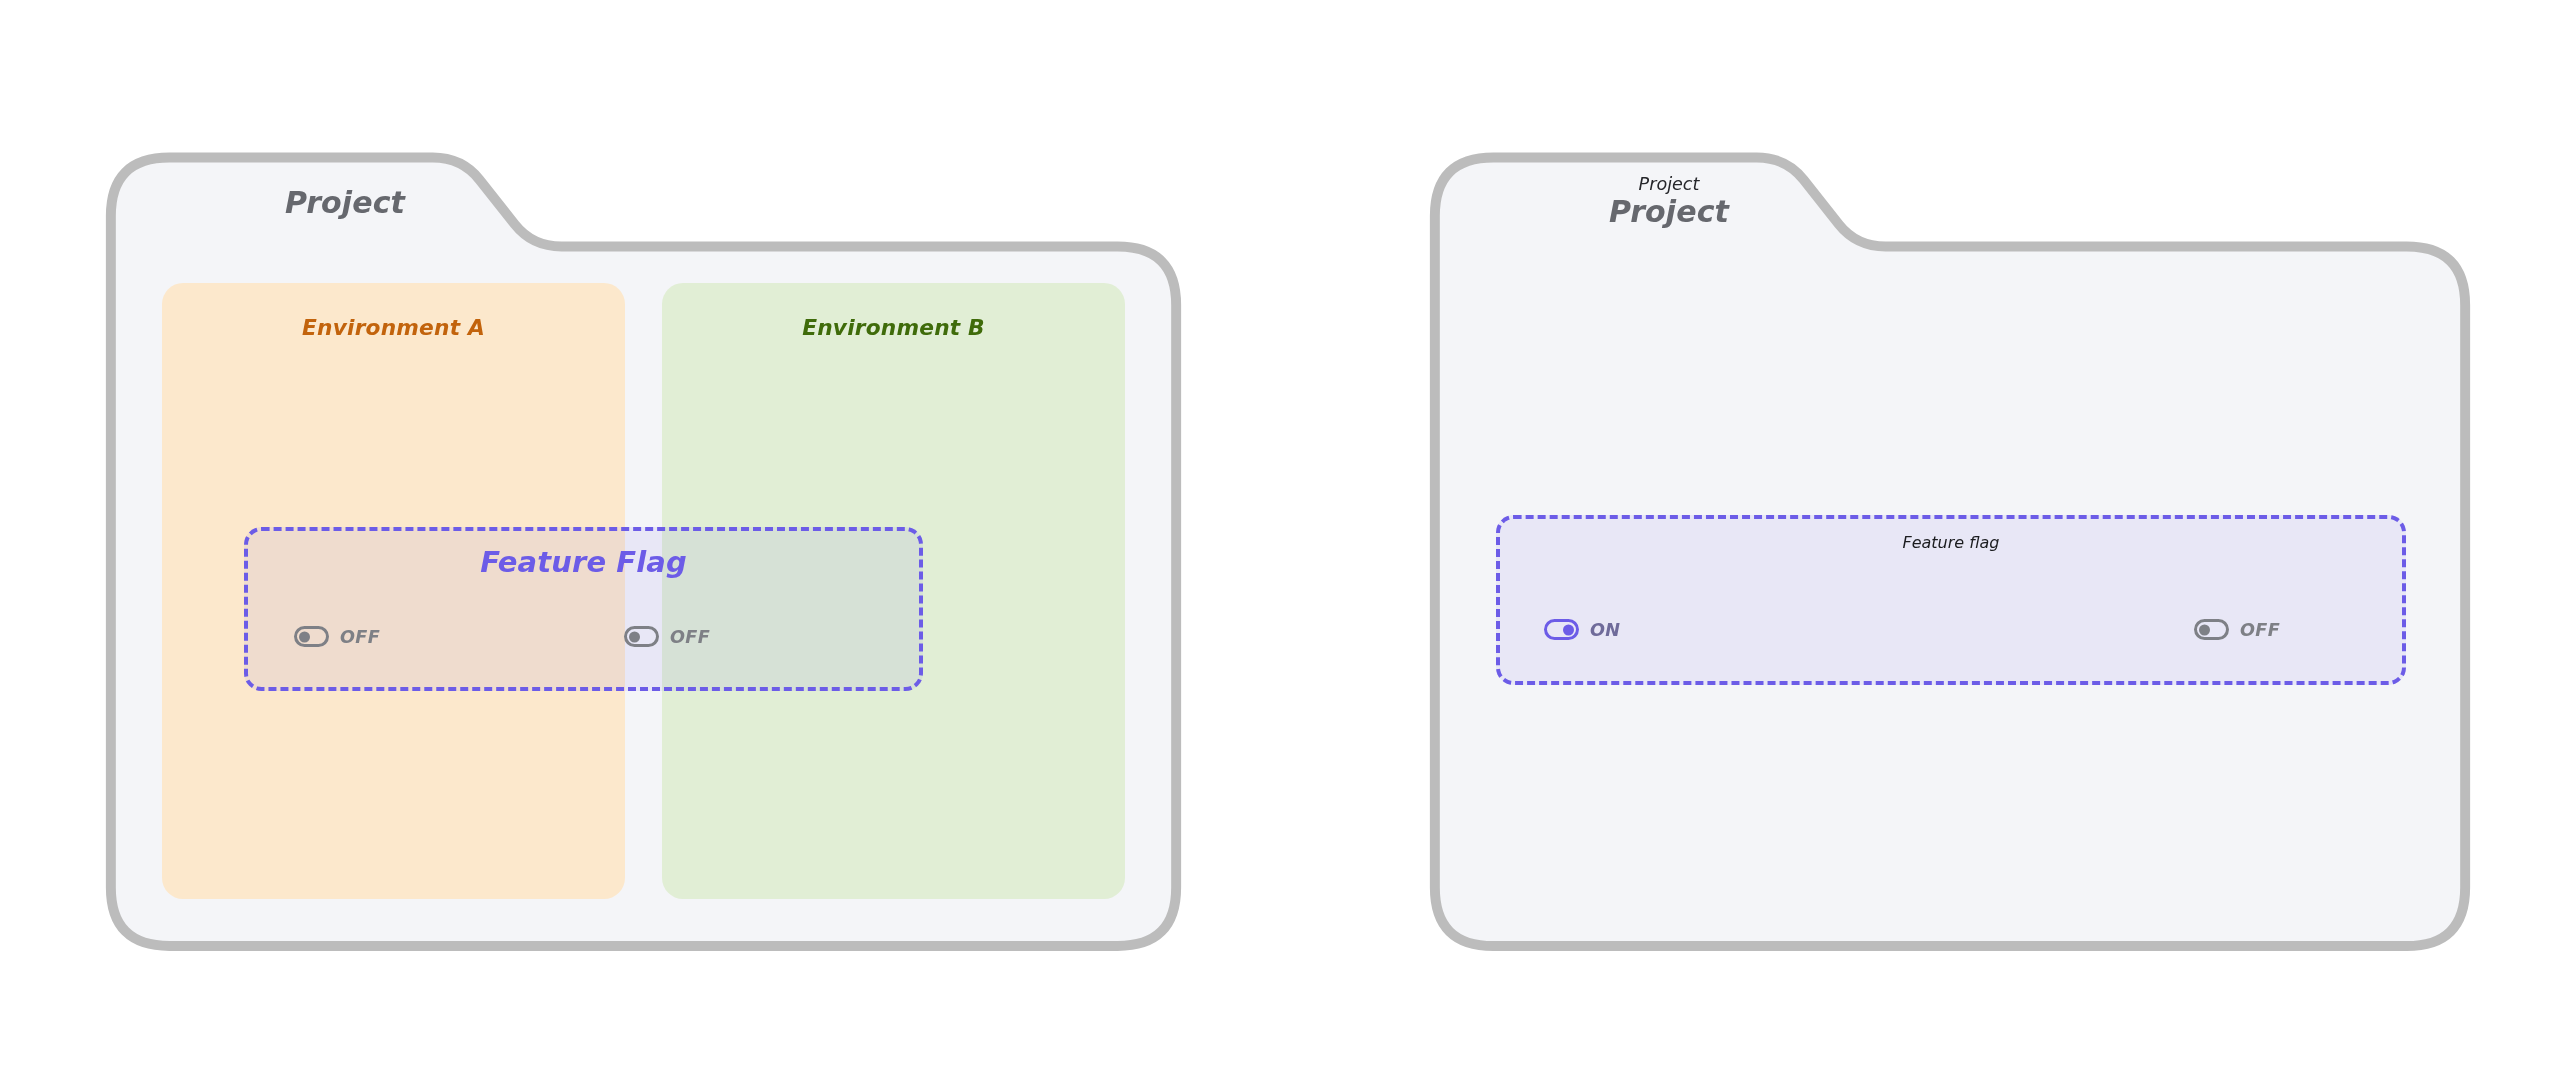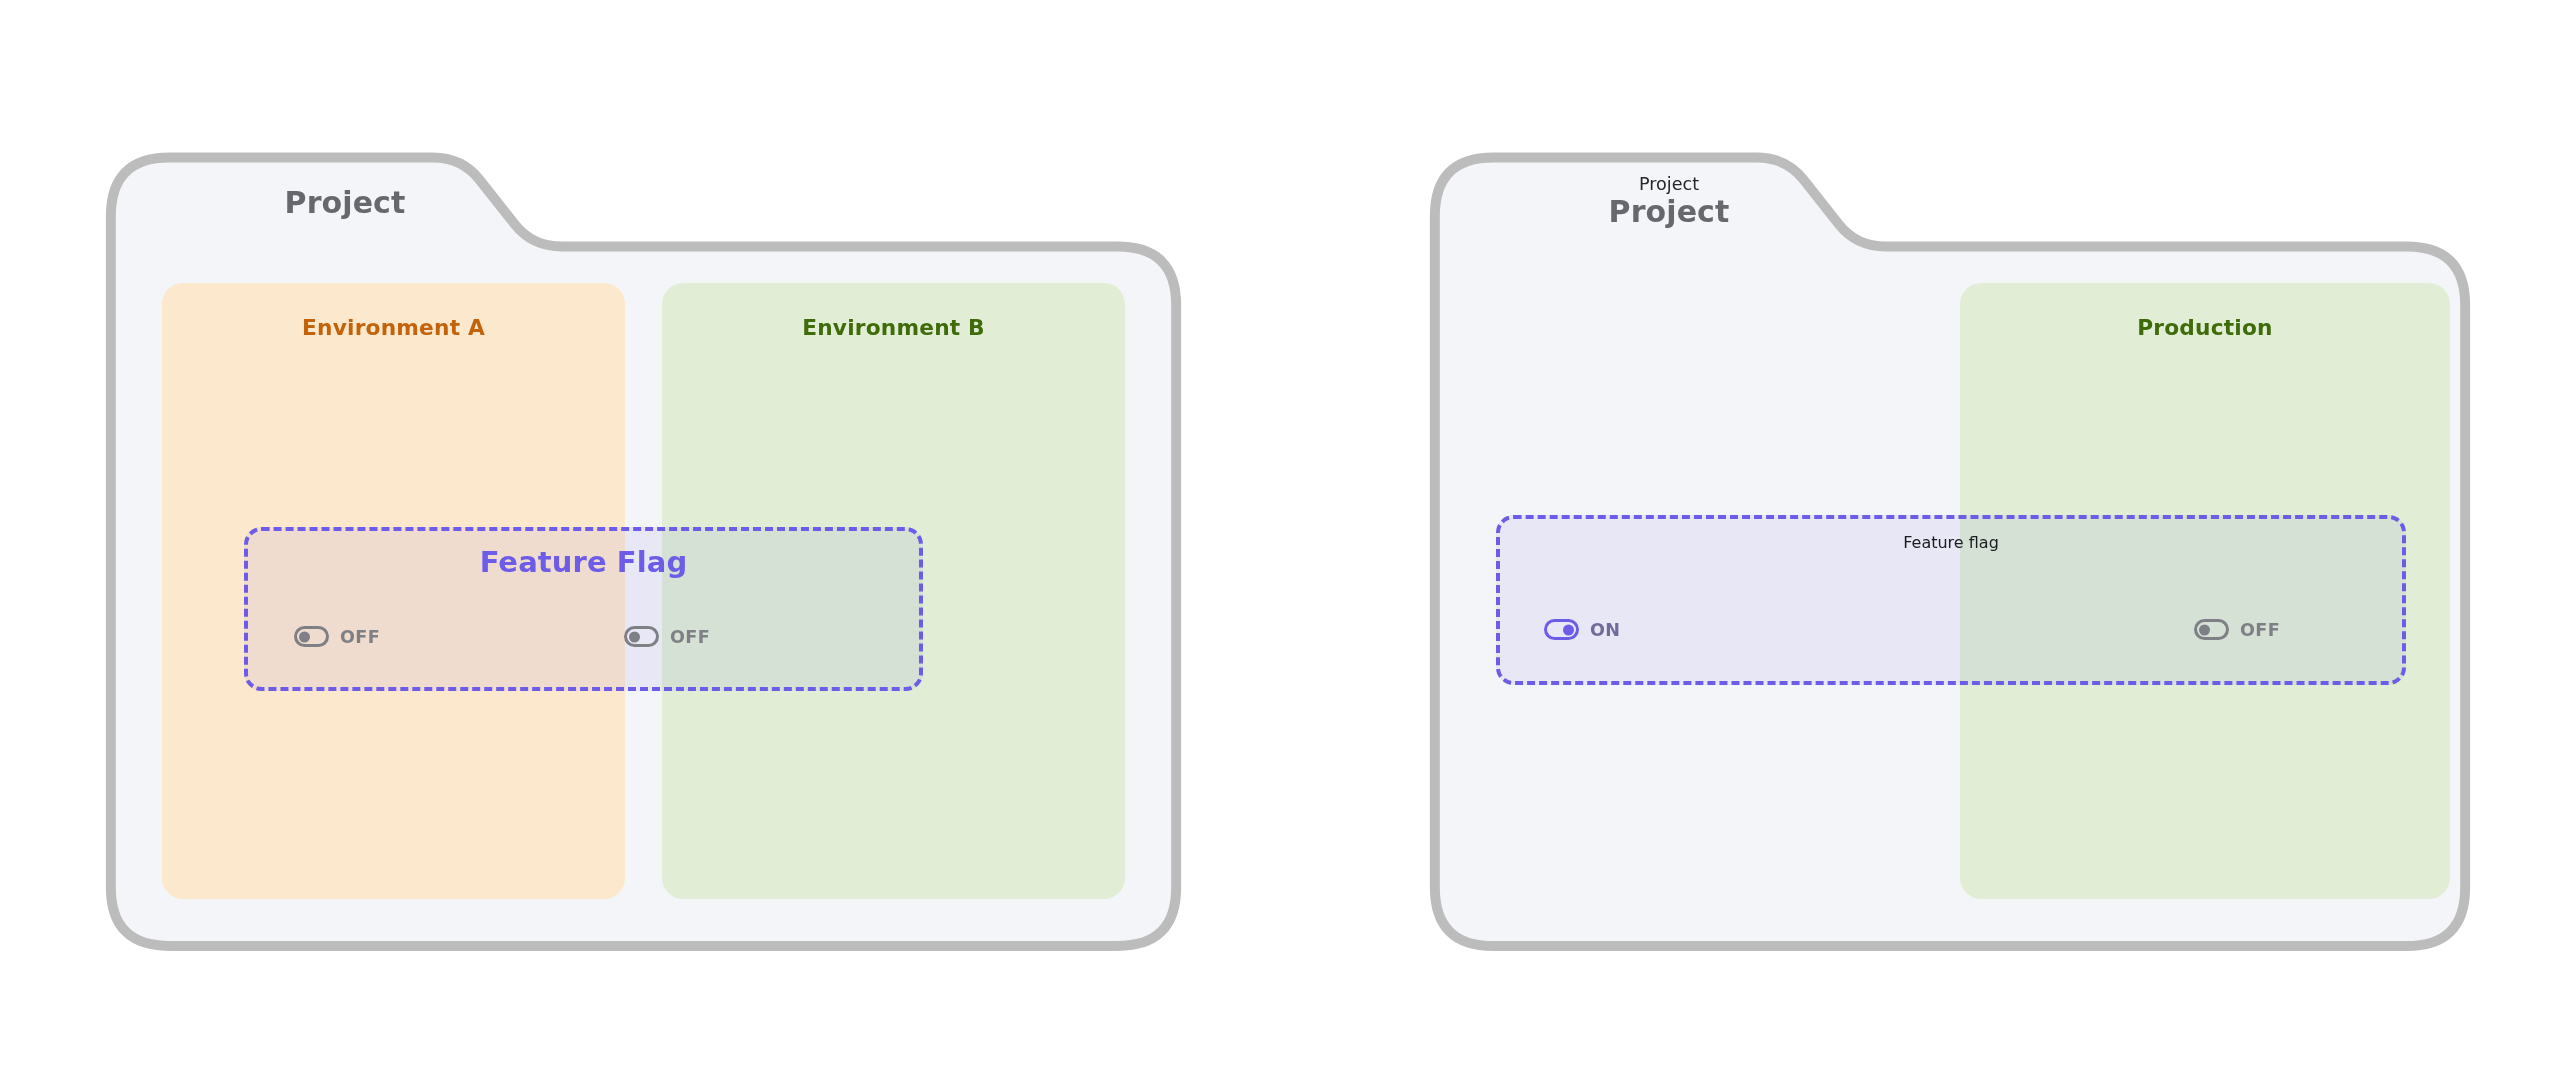--- a/index.html
+++ b/index.html
@@ -11,20 +11,21 @@
     width: 2576px;
     height: 1073px;
     font-family: "DejaVu Sans", "Liberation Sans", sans-serif;
     position: relative;
     overflow: hidden;
   }
 
   .canvas {
     position: absolute;
     inset: 0;
+    font-style: italic;
   }
 
   
   .folder {
     position: absolute;
   }
   .folder-svg {
     position: absolute;
     left: 0;
     top: 0;
@@ -220,23 +221,20 @@
                Q 10 1375 10 1275
                Z" fill="#f4f5f8" stroke="#bcbcbc" stroke-width="17" stroke-linejoin="round"></path>
     </svg>
 
     <div class="folder-title-wrap" style="left:70px; top:34px; width:340px;">
       <div class="folder-kicker">Project</div>
       <div class="folder-title">Project</div>
     </div>
 
 
-    <div class="env env-prod" style="left:531px; top:142px; width:490px; height:616px;">
-      <div class="env-label prod" style="top:32px;">Production</div>
-    </div>
 
     <div class="flag" style="left:67px; top:374px; width:910px; height:170px;">
       <div class="flag-head" style="top:15px;">
         <div class="flag-kicker">Feature flag</div>
       </div>
 
       <div class="toggle-group" style="left:516px; top:100px; transform:translateX(-516px);padding-left:44px;">
         <span class="switch on">
           <span class="knob"></span>
         </span>

